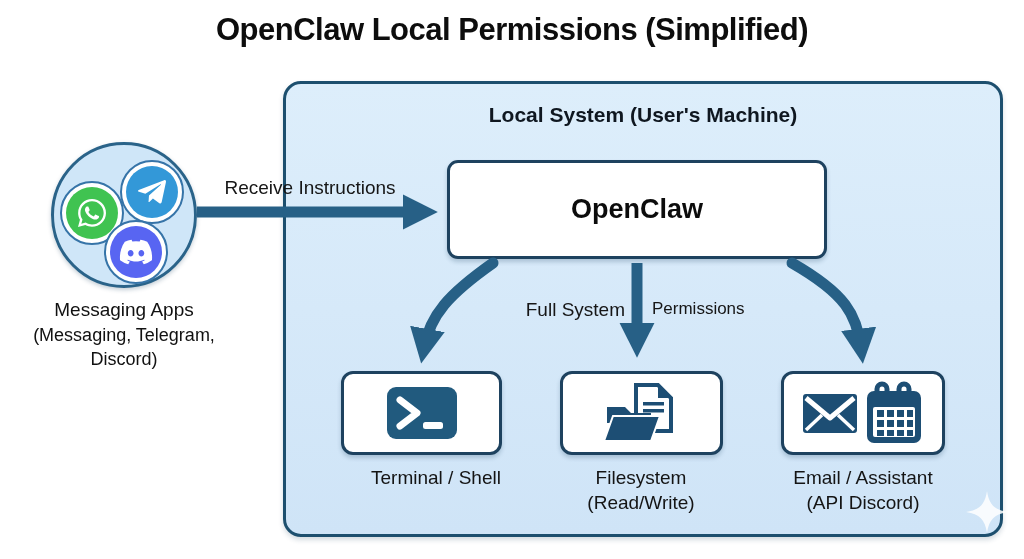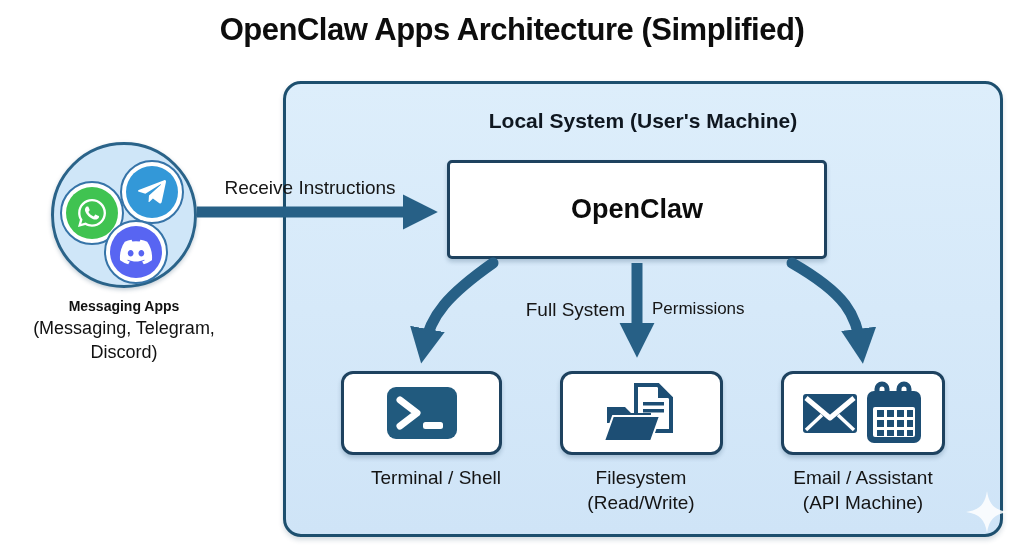--- a/index.html
+++ b/index.html
@@ -6,40 +6,40 @@
   body{font-family:"Liberation Sans", sans-serif;color:#111;}
   #canvas{position:relative;width:1024px;height:559px;background:#ffffff;overflow:hidden;}
 
   .title{position:absolute;top:12px;left:0;width:1024px;text-align:center;
     font-size:31px;font-weight:bold;letter-spacing:-0.5px;color:#0d0d0d;}
 
   .system-box{position:absolute;left:283px;top:81px;width:720px;height:456px;
     background:linear-gradient(180deg,#ddeefb 0%,#cfe4f7 100%);
     border:3px solid #1d4f6e;border-radius:18px;
     box-shadow:0 3px 5px rgba(20,60,90,0.18);box-sizing:border-box;}
-  .system-title{position:absolute;left:283px;top:109px;width:720px;text-align:center;
+  .system-title{position:absolute;left:283px;top:103px;width:720px;text-align:center;
     font-size:21px;font-weight:bold;color:#0f1720;}
 
   .msg-circle{position:absolute;left:51px;top:142px;width:146px;height:146px;
     border-radius:50%;background:#cfe6f8;border:3px solid #2a6389;box-sizing:border-box;
     box-shadow:0 2px 4px rgba(20,60,90,0.25);}
   .mini-icon{position:absolute;width:66px;height:66px;}
   .mini-whatsapp{left:5px;top:35px;}
   .mini-telegram{left:65px;top:14px;}
   .mini-discord{left:49px;top:74px;}
 
   .msg-caption{position:absolute;left:4px;top:297px;width:240px;text-align:center;line-height:1.35;}
-  .msg-caption .t1{font-size:14px;font-weight:bold;display:block;}
+  .msg-caption .t1{font-size:19px;font-weight:normal;display:block;}
   .msg-caption .t2{font-size:18px;display:block;}
 
   .receive-label{position:absolute;left:200px;top:177px;width:220px;text-align:center;
     font-size:19px;color:#161616;}
 
   .openclaw-box{position:absolute;left:447px;top:160px;width:380px;height:99px;
-    background:#ffffff;border:3px solid #1e425f;border-radius:5px;box-sizing:border-box;
+    background:#ffffff;border:3px solid #1e425f;border-radius:11px;box-sizing:border-box;
     box-shadow:0 3px 4px rgba(20,60,90,0.22);
     display:flex;flex-direction:column;align-items:center;justify-content:center;}
   .openclaw-box .t1{font-size:27px;font-weight:bold;color:#0c0c0c;line-height:1.15;}
   .openclaw-box .t2{font-size:22px;color:#1a1a1a;line-height:1.2;}
 
   .perm-left{position:absolute;right:399px;top:299px;font-size:19px;color:#161616;white-space:nowrap;margin-left:10px;}
   .perm-right{position:absolute;left:652px;top:299px;font-size:17px;color:#161616;white-space:nowrap;}
 
   .target-box{position:absolute;top:371px;height:84px;background:#ffffff;
     border:3px solid #1e425f;border-radius:12px;box-sizing:border-box;
@@ -56,21 +56,21 @@
   .target-label span{display:block;}
 
   .arrow-layer{position:absolute;left:0;top:0;width:1024px;height:559px;pointer-events:none;}
   .sparkle{position:absolute;left:966px;top:491px;width:42px;height:42px;}
 </style>
 </head>
 <body>
 
 <div id="canvas">
 
-  <div class="title">OpenClaw Apps Architecture (Simplified)</div>
+  <div class="title">OpenClaw Local Permissions (Simplified)</div>
 
   <div class="system-box"></div>
   <div class="system-title">Local System (User's Machine)</div>
 
   <div class="msg-circle">
     <svg class="mini-icon mini-whatsapp" viewBox="0 0 66 66">
       <circle cx="33" cy="33" r="31" fill="#ffffff" stroke="#3674a8" stroke-width="2"></circle>
       <circle cx="33" cy="33" r="26" fill="#40c351"></circle>
       <g transform="translate(19,17) scale(0.0625)" fill="#ffffff">
         <path d="M380.9 97.1C339 55.1 283.2 32 223.9 32c-122.4 0-222 99.6-222 222 0 39.1 10.2 77.3 29.6 111L0 480l117.7-30.9c32.4 17.7 68.9 27 106.1 27h.1c122.3 0 224.1-99.6 224.1-222 0-59.3-25.2-115-67.1-157zm-157 341.6c-33.2 0-65.7-8.9-94-25.7l-6.7-4-69.8 18.3L72 359.2l-4.4-7c-18.5-29.4-28.2-63.3-28.2-98.2 0-101.7 82.8-184.5 184.6-184.5 49.3 0 95.6 19.2 130.4 54.1 34.8 34.9 56.2 81.2 56.1 130.5 0 101.8-84.9 184.6-186.6 184.6zm101.2-138.2c-5.5-2.8-32.8-16.2-37.9-18-5.1-1.9-8.8-2.8-12.5 2.8-3.7 5.6-14.3 18-17.6 21.8-3.2 3.7-6.5 4.2-12 1.4-32.6-16.3-54-29.1-75.5-66-5.7-9.8 5.7-9.1 16.3-30.3 1.8-3.7.9-6.9-.5-9.7-1.4-2.8-12.5-30.1-17.1-41.2-4.5-10.8-9.1-9.3-12.5-9.5-3.2-.2-6.9-.2-10.6-.2-3.7 0-9.7 1.4-14.8 6.9-5.1 5.6-19.4 19-19.4 46.3 0 27.3 19.9 53.7 22.6 57.4 2.8 3.7 39.1 59.7 94.8 83.8 35.2 15.2 49 16.5 66.6 13.9 10.7-1.6 32.8-13.4 37.4-26.4 4.6-13 4.6-24.1 3.2-26.4-1.3-2.5-5-3.9-10.5-6.6z"></path>
@@ -158,21 +158,21 @@
   <div class="target-label label-terminal">
     <span>Terminal / Shell</span>
     <span></span>
   </div>
   <div class="target-label label-filesystem">
     <span>Filesystem</span>
     <span>(Read/Write)</span>
   </div>
   <div class="target-label label-email">
     <span>Email / Assistant</span>
-    <span>(API Machine)</span>
+    <span>(API Discord)</span>
   </div>
 
   <svg class="arrow-layer" viewBox="0 0 1024 559">
     <defs>
       <marker id="arrow" viewBox="0 0 10 10" refX="5.5" refY="5" markerWidth="3.2" markerHeight="3.2" orient="auto-start-reverse">
         <path d="M0,0 L10,5 L0,10 z" fill="#276086"></path>
       </marker>
     </defs>
     <path d="M197 212 L422 212" stroke="#276086" stroke-width="11" fill="none" marker-end="url(#arrow)"></path>
     <path d="M493 263 C449 294 430 315 424 348" stroke="#276086" stroke-width="11" fill="none" stroke-linecap="round" marker-end="url(#arrow)"></path>

